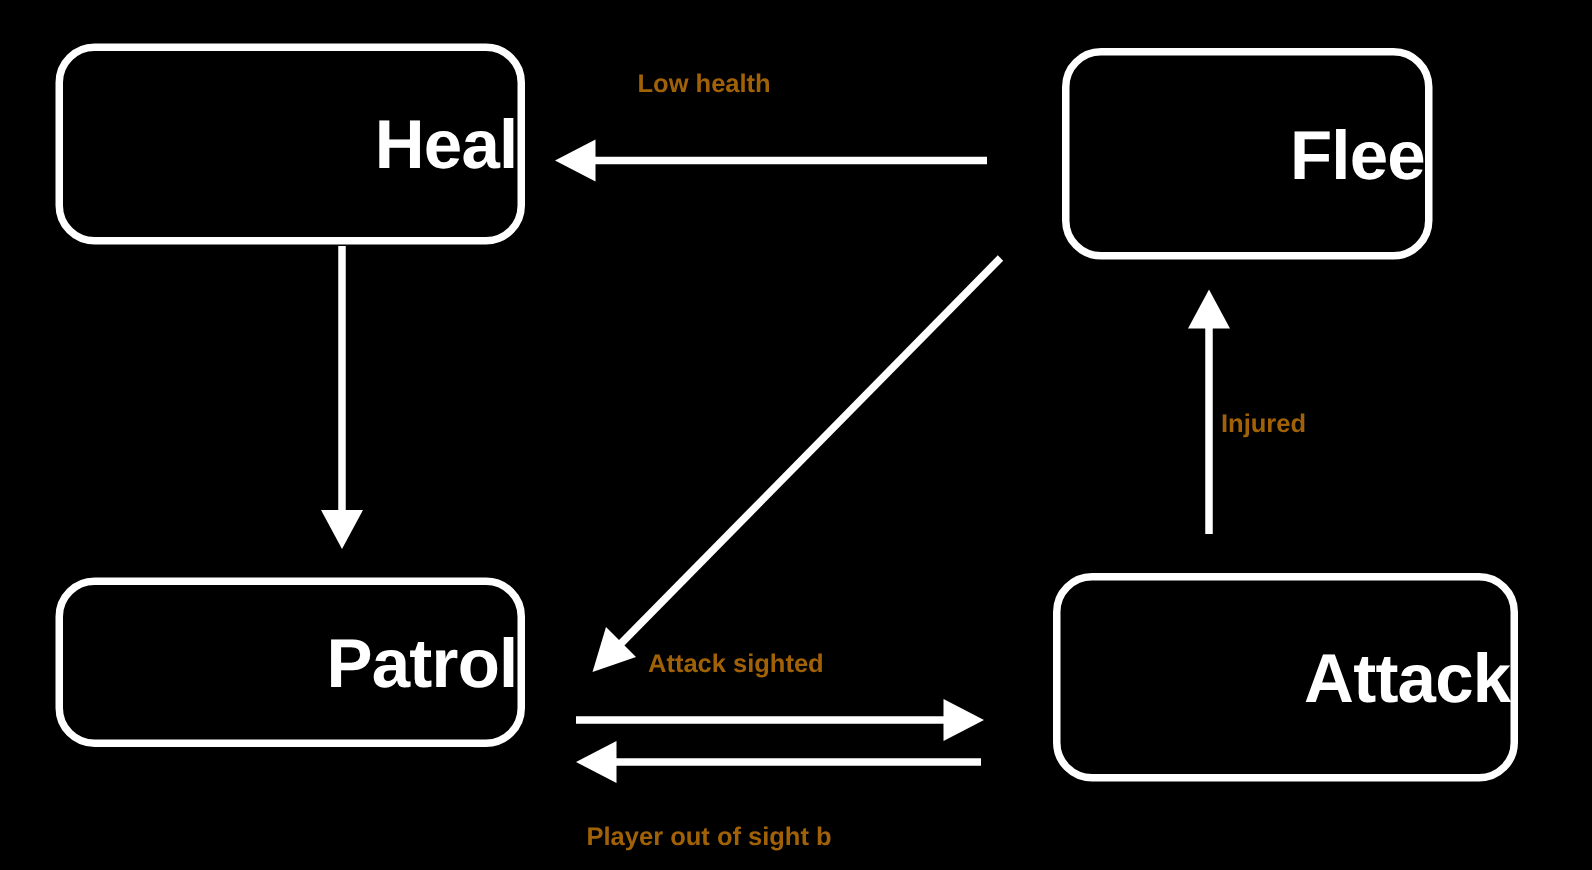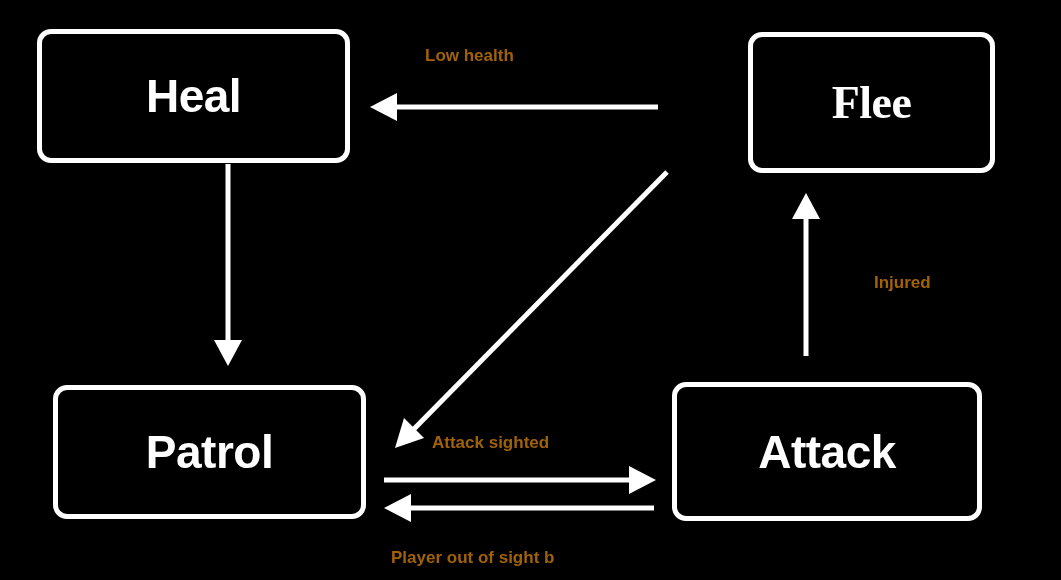--- a/index.html
+++ b/index.html
@@ -12,25 +12,25 @@
     width: 1061px;
     height: 580px;
     background: #000000;
     overflow: hidden;
     font-family: "Liberation Sans", sans-serif;
   }
   .node {
     position: absolute;
     box-sizing: border-box;
     border: 5px solid #ffffff;
-    border-radius: 14px;
+    border-radius: 26px;
     background: #000000;
     display: flex;
     align-items: center;
-    justify-content: center;
+    justify-content: flex-end;
   }
   .node-label {
     color: #ffffff;
     font-weight: bold;
     font-size: 46px;
     letter-spacing: -0.5px;
     line-height: 1;
     white-space: nowrap;
   }
   .edge-label {
@@ -95,37 +95,37 @@
     <g>
       <line class="edge-line" x1="654" y1="508" x2="406" y2="508"></line>
       <polygon class="arrow-head" points="384,508 411,494 411,522"></polygon>
     </g>
   </svg>
 
   <div class="node" style="left:37px; top:29px; width:313px; height:134px;">
     <span class="node-label">Heal</span>
   </div>
 
-  <div class="node" style="left:748px; top:32px; width:247px; height:141px;font-family:Liberation Serif, serif;">
+  <div class="node" style="left:708px; top:32px; width:247px; height:141px;">
     <span class="node-label">Flee</span>
   </div>
 
-  <div class="node" style="left:37px; top:385px; width:313px; height:134px;margin-left:16px;">
+  <div class="node" style="left:37px; top:385px; width:313px; height:113px;">
     <span class="node-label">Patrol</span>
   </div>
 
-  <div class="node" style="left:672px; top:382px; width:310px; height:139px;">
+  <div class="node" style="left:702px; top:382px; width:310px; height:139px;">
     <span class="node-label">Attack</span>
   </div>
 
   <div class="edge-label nowrap" style="left:425px; top:45px;">Low health</div>
 
 
 
-  <div class="edge-label nowrap" style="left:874px; top:272px;">Injured</div>
+  <div class="edge-label nowrap" style="left:814px; top:272px;">Injured</div>
 
   <div class="edge-label nowrap" style="left:432px; top:432px;">Attack sighted</div>
 
   <div class="clip-wrap" style="left:391px; top:531px; width:253px; height:38px;margin-top:16px;">
     <div class="edge-label nowrap" style="left:0; top:0;">Player out of sight b</div>
   </div>
 
 </div>
 
 </body></html>

